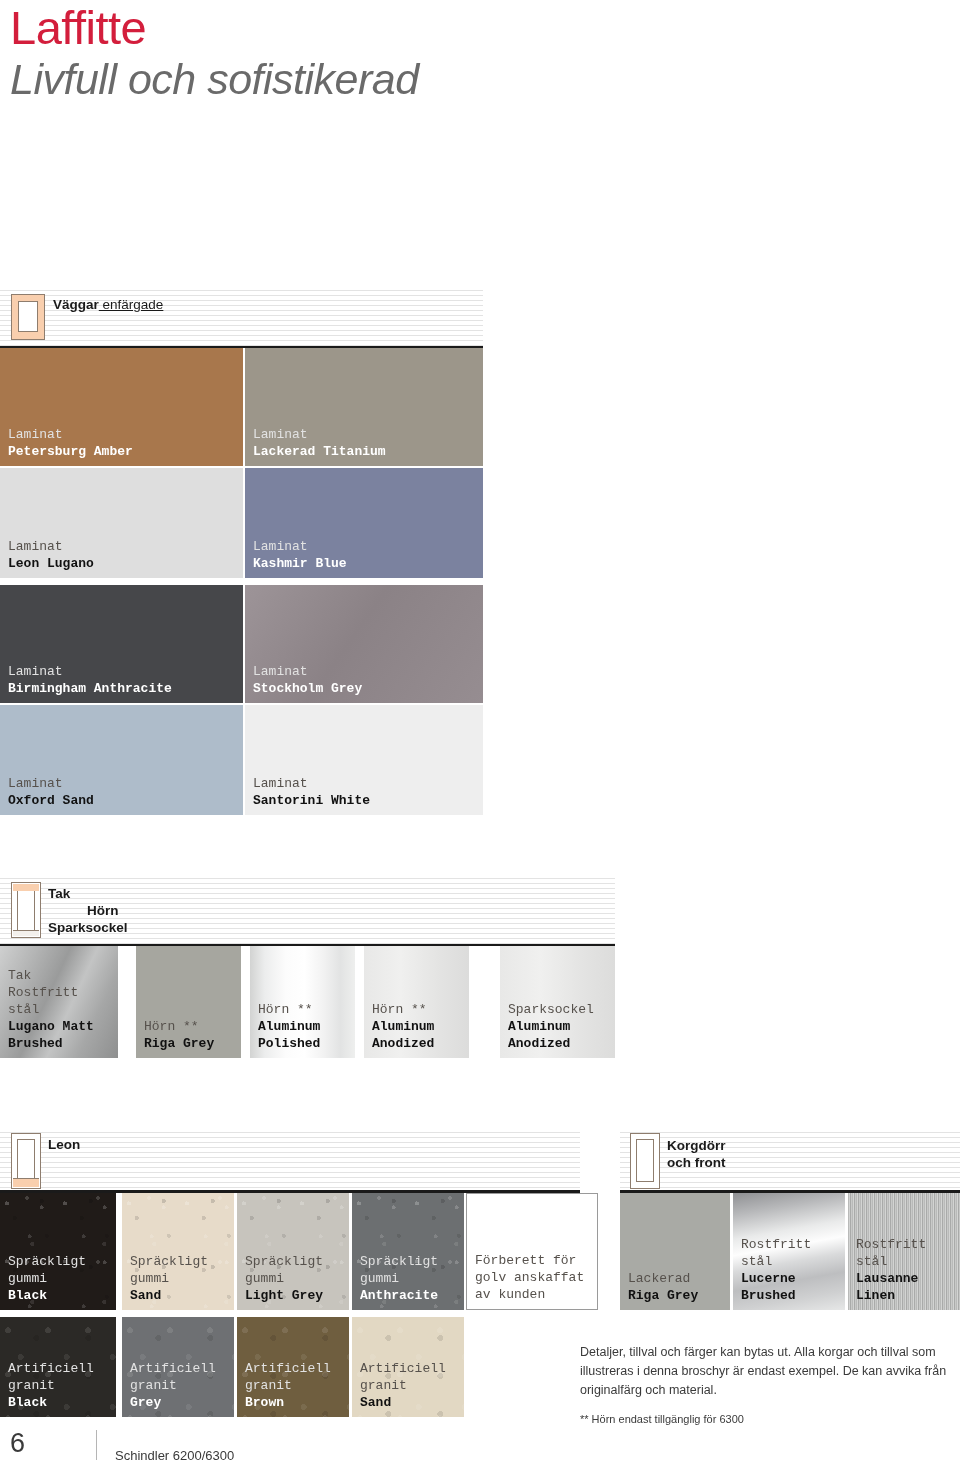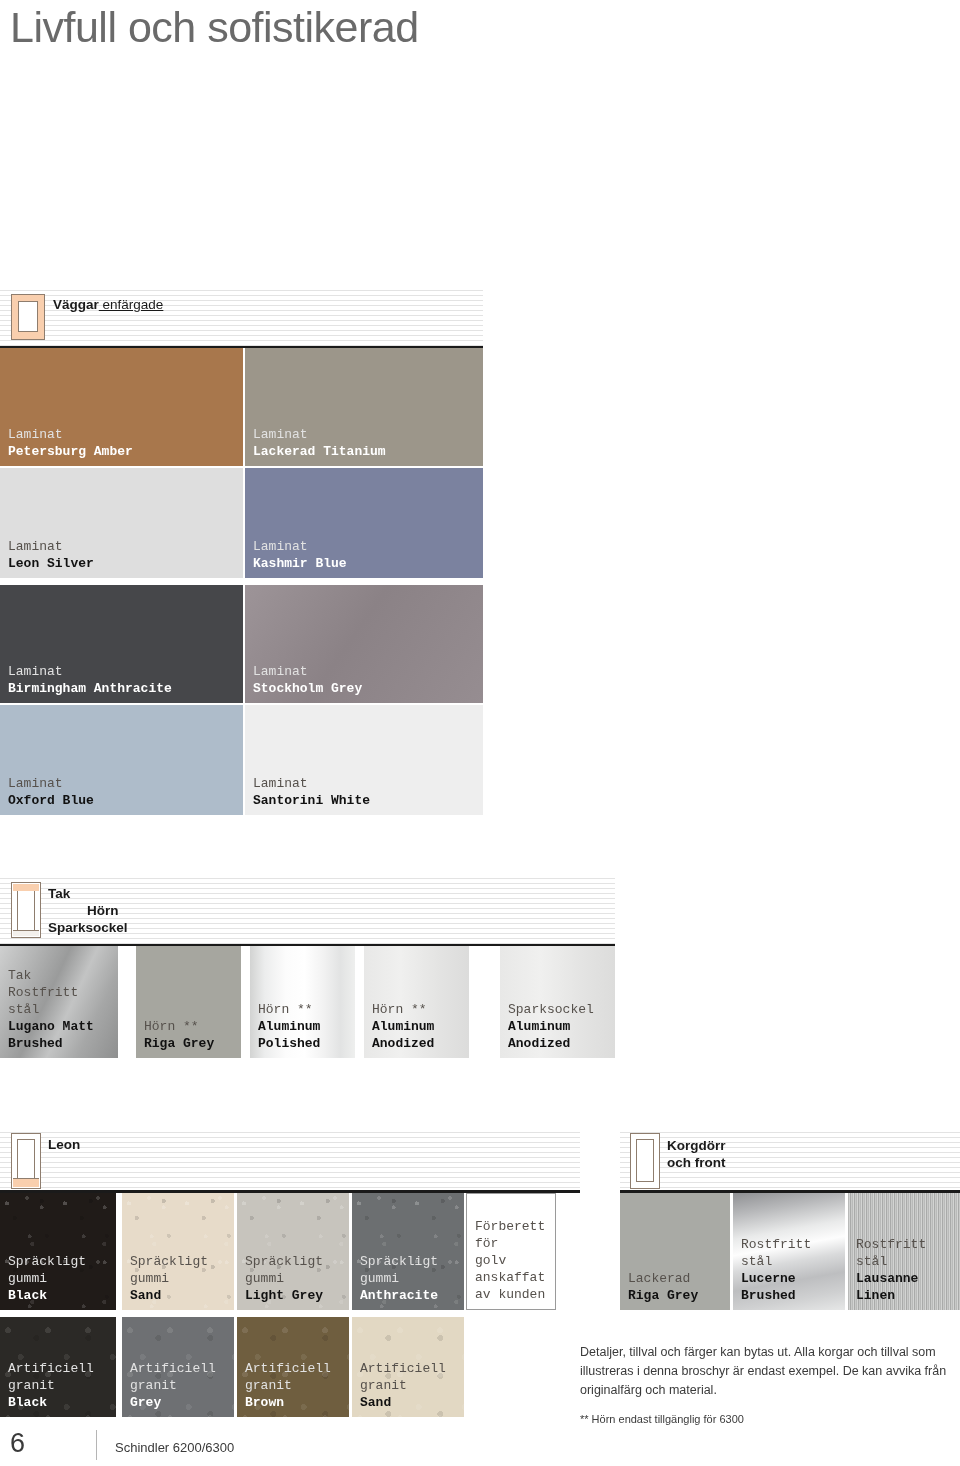--- a/index.html
+++ b/index.html
@@ -28,20 +28,21 @@
     font-weight: 400;
     line-height: 52px;
     letter-spacing: -0.5px;
   }
   .title-sub {
     color: #6a6a6a;
     font-size: 43px;
     font-weight: 300;
     line-height: 50px;
     letter-spacing: -0.5px;
+    font-style: italic;
   }
 
   
   .band {
     position: absolute;
     background-image: repeating-linear-gradient(
       to bottom,
       #ffffff 0px, #ffffff 2px,
       #e3e3e3 2px, #e3e3e3 3px,
       #ffffff 3px, #ffffff 5px
@@ -205,26 +206,28 @@
   }
   .page-rule {
     position: absolute;
     width: 1px;
     background: #b5b5b5;
   }
   .page-brand {
     position: absolute;
     font-size: 13px;
     color: #3a3a3a;
+    margin-top: 8px;
   }
 </style>
 </head>
 <body>
 
 <div class="title-block">
+  <div class="title-main">Laffitte</div>
   <div class="title-sub">Livfull och sofistikerad</div>
 </div>
 
 <div class="band" style="left:0px; top:288px; width:483px; height:58px;"></div>
 
 <div class="cab-icon walls" style="left:11px; top:294px; width:34px; height:46px; background:#f9cfae;">
   <div class="inner" style="left:6px; top:6px; right:6px; bottom:7px; background:#ffffff; border:1px solid #8e7d6e;"></div>
 </div>
 
 <div class="band-label" style="left:53px; top:296px;">
@@ -242,21 +245,21 @@
 <div class="sw dark" style="left:245px; top:348px; width:238px; height:118px; background:#9c968a;">
   <div class="cap">
     <span class="t1">Laminat</span>
     <span class="t3">Lackerad Titanium</span>
   </div>
 </div>
 
 <div class="sw light" style="left:0px; top:468px; width:243px; height:110px; background:#dedede;">
   <div class="cap">
     <span class="t1">Laminat</span>
-    <span class="t3">Leon Silver</span>
+    <span class="t3">Leon Lugano</span>
   </div>
 </div>
 <div class="sw dark" style="left:245px; top:468px; width:238px; height:110px; background:#7b829f;">
   <div class="cap">
     <span class="t1">Laminat</span>
     <span class="t3">Kashmir Blue</span>
   </div>
 </div>
 
 <div class="sw dark" style="left:0px; top:585px; width:243px; height:118px; background:#46474a;">
@@ -268,21 +271,21 @@
 <div class="sw dark" style="left:245px; top:585px; width:238px; height:118px; background:linear-gradient(125deg,#9d9498 0%,#8b8286 45%,#968d91 100%);">
   <div class="cap">
     <span class="t1">Laminat</span>
     <span class="t3">Stockholm Grey</span>
   </div>
 </div>
 
 <div class="sw light" style="left:0px; top:705px; width:243px; height:110px; background:#aebcca;">
   <div class="cap">
     <span class="t1">Laminat</span>
-    <span class="t3">Oxford Blue</span>
+    <span class="t3">Oxford Sand</span>
   </div>
 </div>
 <div class="sw light" style="left:245px; top:705px; width:238px; height:110px; background:#eeeeee;">
   <div class="cap">
     <span class="t1">Laminat</span>
     <span class="t3">Santorini White</span>
   </div>
 </div>
 
 <div class="band" style="left:0px; top:876px; width:615px; height:68px;"></div>
@@ -375,21 +378,21 @@
     <span class="t3">Light Grey</span>
   </div>
 </div>
 <div class="sw dark tex-speck" style="left:352px; top:1193px; width:112px; height:117px; background:#6c6f71;">
   <div class="cap">
     <span class="t1">Spräckligt</span>
     <span class="t2">gummi</span>
     <span class="t3">Anthracite</span>
   </div>
 </div>
-<div class="sw light bordered" style="left:466px; top:1193px; width:90px; height:117px; background:#ffffff;">
+<div class="sw light bordered" style="left:466px; top:1193px; width:132px; height:117px; background:#ffffff;">
   <div class="cap">
     <span class="t1">Förberett för</span>
     <span class="t1">golv anskaffat</span>
     <span class="t1">av kunden</span>
   </div>
 </div>
 
 <div class="sw dark tex-granite" style="left:0px; top:1317px; width:116px; height:100px; background:#2b2926;">
   <div class="cap">
     <span class="t1">Artificiell granit</span>

